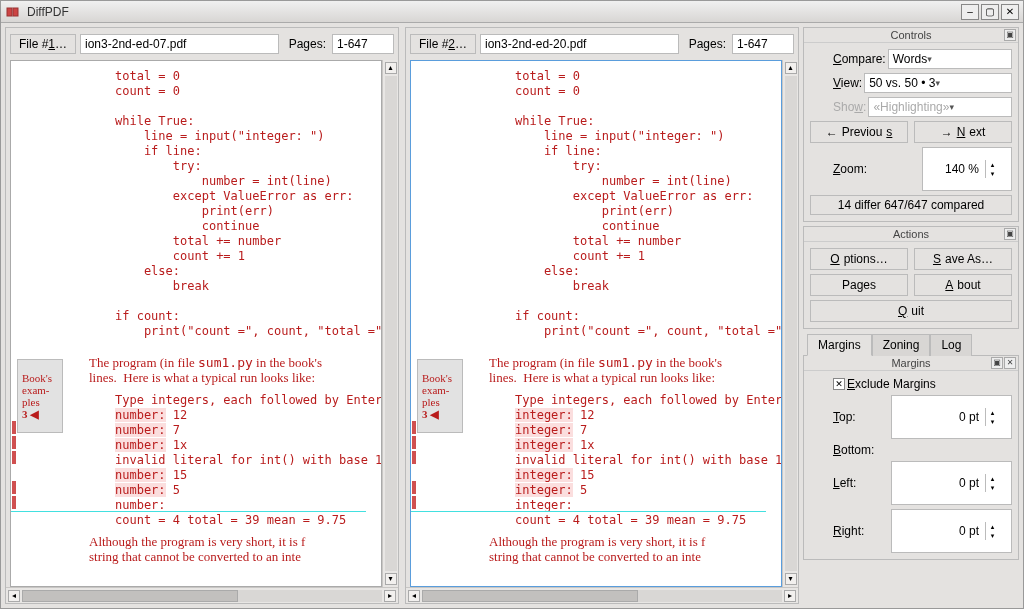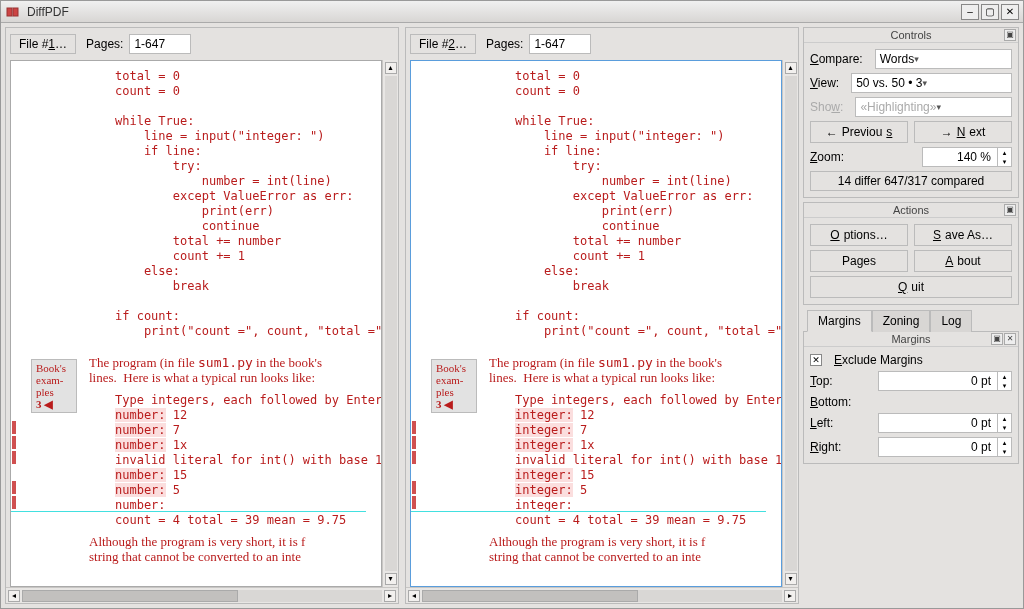--- a/index.html
+++ b/index.html
@@ -15,48 +15,48 @@
   .panebar { display: flex; align-items: center; padding: 6px 4px; gap: 4px; }
   .filebtn { border: 1px solid #bbb; background: #e4e2e0; padding: 2px 8px; font-size: 12px; white-space: nowrap; }
   .fileinput { flex: 1; border: 1px solid #bbb; background: #fff; padding: 2px 4px; font-size: 12px; min-width: 0; overflow: hidden; }
   .pageslbl { padding: 0 2px 0 6px; font-size: 12px; }
   .pagesinput { width: 62px; border: 1px solid #bbb; background: #fff; padding: 2px 4px; font-size: 12px; }
   .viewarea { flex: 1; display: flex; min-height: 0; }
   .page { flex: 1; background: #fff; border: 1px solid #aaa; margin: 0 0 0 4px; position: relative; overflow: hidden; }
   .page-inner { position: absolute; inset: 0; padding: 8px 8px 8px 8px; font-family: "DejaVu Sans Mono", monospace; font-size: 12px; line-height: 15px; color: #b91c1c; }
   .pcode { white-space: pre; margin-left: 96px; }
   .ptext { font-family: Georgia, "Times New Roman", serif; font-size: 13px; margin: 16px 0 8px 20px; }
-  .marginlabel { position: absolute; left: 20px; width: 46px; background: #e2e2e2; border: 1px solid #bbb; font-family: Georgia, serif; font-size: 11px; padding: 2px 4px; line-height: 12px; }
+  .marginlabel { position: absolute; left: 6px; width: 46px; background: #e2e2e2; border: 1px solid #bbb; font-family: Georgia, serif; font-size: 11px; padding: 12px 4px; line-height: 12px; }
   .marginlabel .arrow { font-weight: bold; }
   .diffbar { position: absolute; left: 1px; width: 4px; height: 13px; background: #d05050; }
   .hl { background: #fbdede; }
   .cyanline { position: absolute; left: 0; right: 15px; height: 1px; background: #42e0e0; }
   .vscroll { width: 16px; background: #e8e6e4; border-left: 1px solid #c8c6c4; display: flex; flex-direction: column; align-items: center; padding: 2px 0; }
   .vscroll .up, .vscroll .down { width: 12px; height: 12px; border: 1px solid #aaa; background: #f2f0ee; font-size: 8px; text-align: center; line-height: 10px; }
   .vscroll .track { flex: 1; width: 12px; background: #d9d7d5; margin: 2px 0; position: relative; }
   .hscroll { height: 16px; background: #e8e6e4; border-top: 1px solid #c8c6c4; display: flex; align-items: center; padding: 0 2px; }
   .hscroll .lft, .hscroll .rgt { width: 12px; height: 12px; border: 1px solid #aaa; background: #f2f0ee; font-size: 8px; text-align: center; line-height: 10px; }
   .hscroll .htrack { flex: 1; height: 12px; background: #d9d7d5; margin: 0 2px; position: relative; }
   .hscroll .hthumb { position: absolute; left: 0; top: 0; bottom: 0; width: 60%; background: #c2c0be; border: 1px solid #aaa; }
 
   .right { width: 222px; display: flex; flex-direction: column; padding: 4px 4px 4px 2px; gap: 4px; overflow-y: auto; }
   .dock { border: 1px solid #bbb; background: #e4e2e0; }
   .docktitle { border-bottom: 1px solid #ccc; text-align: center; font-size: 11px; padding: 1px 4px; position: relative; color: #444; }
   .docktitle .titletxt { white-space: nowrap; }
   .dockicons { position: absolute; right: 2px; top: 1px; display: flex; gap: 1px; }
   .dockicons span { width: 12px; height: 12px; border: 1px solid #aaa; font-size: 8px; text-align: center; line-height: 10px; background: #eee; }
   .dockbody { padding: 6px; display: flex; flex-direction: column; gap: 4px; }
-  .row { display: flex; align-items: center; gap: 12px; }
+  .row { display: flex; align-items: center; gap: 2px; margin-left: 23px; }
   .lbl { font-size: 12px; }
   .combo { flex: 1; border: 1px solid #bbb; background: #fff; padding: 2px 4px; font-size: 12px; display: flex; justify-content: flex-start; align-items: center; }
   .combo.disabled { color: #aaa; }
   .combo .chev { font-size: 9px; color: #555; }
   .btn { border: 1px solid #bbb; background: #e4e2e0; padding: 3px 6px; font-size: 12px; display: flex; align-items: center; justify-content: center; gap: 4px; flex: 1; }
   .btnrow { display: flex; gap: 6px; }
-  .spin { display: flex; align-items: center; border: 1px solid #bbb; background: #fff; padding: 0; }
+  .spin { display: flex; align-items: center; border: 1px solid #bbb; background: #fff; padding: 12px; }
   .spin .val { flex: 1; padding: 2px 6px; text-align: right; font-size: 12px; }
   .spin .spbtns { display: flex; flex-direction: column; }
   .spin .spbtns span { width: 14px; height: 9px; border-left: 1px solid #bbb; font-size: 7px; text-align: center; line-height: 9px; }
   .status { border: 1px solid #bbb; background: #e4e2e0; padding: 2px 4px; text-align: center; font-size: 12px; }
   .tabs { display: flex; border-bottom: 1px solid #bbb; padding: 0 4px; gap: 0; }
   .tab { border: 1px solid #bbb; border-bottom: none; padding: 3px 10px; font-size: 12px; background: #d8d6d4; position: relative; top: 1px; }
   .tab.active { background: #e4e2e0; border-bottom: 1px solid #e4e2e0; }
   .checkbox { width: 12px; height: 12px; border: 1px solid #888; display: inline-flex; align-items: center; justify-content: center; font-size: 9px; background: #fff; }
   u.k { text-decoration: underline; }
 </style>
@@ -76,20 +76,21 @@
       <div class="winbtn">‒</div>
       <div class="winbtn">▢</div>
       <div class="winbtn">✕</div>
     </div>
   </div>
   <div class="client">
 
     <div class="paneside" style="flex:1">
       <div class="panebar">
         <button class="filebtn">File #<u class="k">1</u>…</button>
+        <div class="fileinput">ion3-2nd-ed-07.pdf</div>
         <span class="pageslbl">Pages:</span>
         <div class="pagesinput">1-647</div>
       </div>
       <div class="viewarea">
         <div class="page">
           <div class="page-inner">
             <div class="pcode">total = 0
 count = 0
 
 while True:
@@ -143,20 +144,21 @@
         <div class="htrack">
             <div class="hthumb"></div>
           </div>
         <div class="rgt">▸</div>
       </div>
     </div>
 
     <div class="paneside" style="flex:1">
       <div class="panebar">
         <button class="filebtn">File #<u class="k">2</u>…</button>
+        <div class="fileinput">ion3-2nd-ed-20.pdf</div>
         <span class="pageslbl">Pages:</span>
         <div class="pagesinput">1-647</div>
       </div>
       <div class="viewarea">
         <div class="page" style="border-color:#5a9ddc">
           <div class="page-inner">
             <div class="pcode">total = 0
 count = 0
 
 while True:
@@ -251,21 +253,21 @@
           <div class="row">
             <span class="lbl" style="flex:1"><u class="k">Z</u>oom:</span>
             <div class="spin" style="width:90px">
               <span class="val">140 %</span>
               <div class="spbtns">
                   <span>▴</span>
                   <span>▾</span>
                 </div>
             </div>
           </div>
-          <div class="status">14 differ 647/317 compared</div>
+          <div class="status">14 differ 647/647 compared</div>
         </div>
       </div>
 
       <div class="dock">
         <div class="docktitle"><span class="titletxt">Actions</span>
           <div class="dockicons">
               <span>▣</span>
             </div>
         </div>
         <div class="dockbody">

